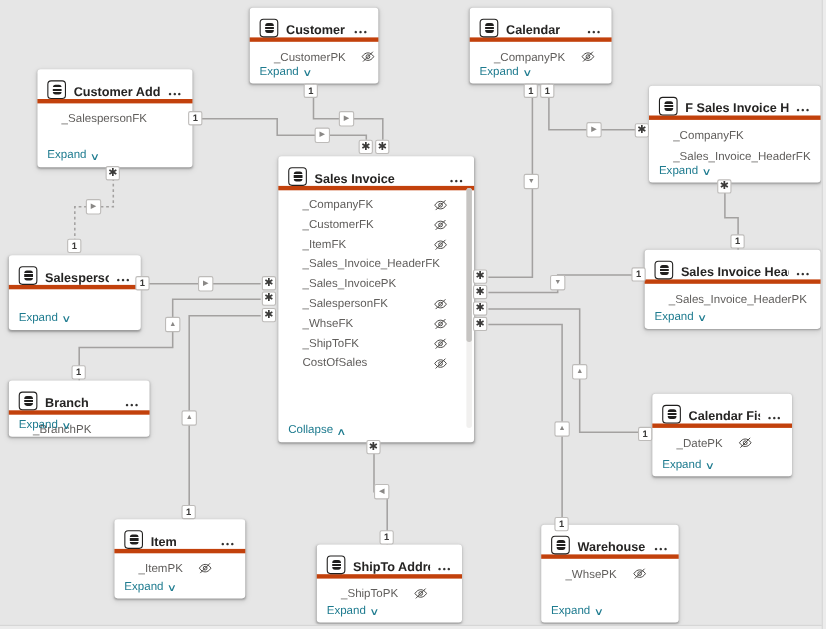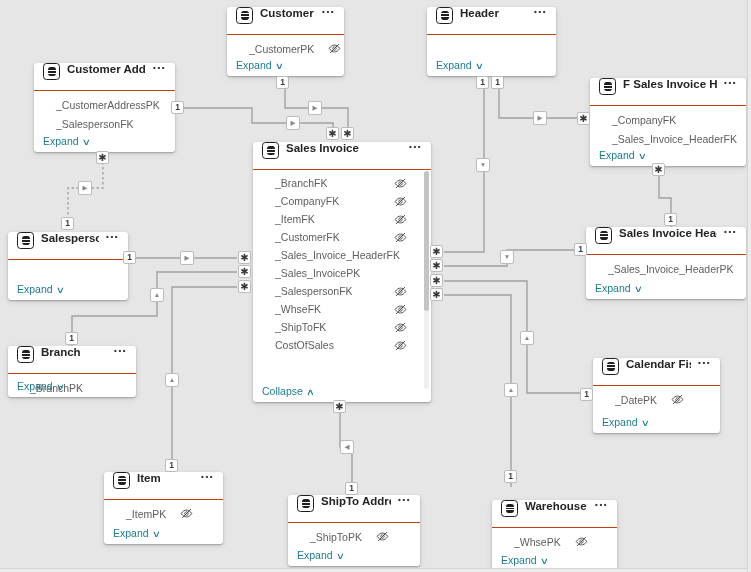--- a/index.html
+++ b/index.html
@@ -10,22 +10,22 @@
   }
   svg.wires{position:absolute;left:0;top:0;z-index:1;}
   .wires path{fill:none;stroke:#a3a1a0;stroke-width:1.4;}
   .wires path.dash{stroke-dasharray:2.5 2.5;}
 
   .card{
     position:absolute;z-index:2;background:#fff;border-radius:3px;
     box-shadow:0 1px 2px rgba(0,0,0,.28),0 2px 6px rgba(0,0,0,.10);
     box-sizing:border-box;
   }
-  .hd{display:flex;align-items:flex-start;height:27px;padding:0 9px;gap:7px;
-      border-bottom:1px solid #c2410c;}
+  .hd{display:flex;align-items:flex-end;height:27px;padding:0 9px;gap:7px;
+      border-bottom:4px solid #c2410c;}
   .ticon{width:15px;height:15px;border:1.6px solid #201f1e;border-radius:3.5px;
          display:flex;align-items:center;justify-content:center;flex:0 0 auto;background:#fff;}
   .ticon-in{width:8px;height:9px;border-radius:2.5px/3px;
     background:linear-gradient(#201f1e 0 2.5px,#fff 2.5px 3.5px,#201f1e 3.5px 5.5px,#fff 5.5px 6.5px,#201f1e 6.5px 9px);}
   .ttl{font-size:11.5px;font-weight:700;color:#252423;white-space:nowrap;overflow:hidden;}
   .more{margin-left:auto;color:#323130;font-size:8px;letter-spacing:1.5px;font-weight:700;cursor:pointer;}
   .flds{padding:4px 8px 0 8px;}
   .frow{display:flex;align-items:center;height:19px;padding-left:14px;}
   .fname{font-size:10.5px;color:#605e5c;white-space:nowrap;}
   .eye{width:13px;height:13px;color:#484644;margin-left:14px;flex:0 0 auto;}
@@ -91,42 +91,49 @@
     <span>Expand</span>
     <span class="chev">∨</span>
   </div>
 </div>
 
 <div class="card" style="left:427px;top:7px;width:129px;height:69px;">
   <div class="hd">
     <span class="ticon">
         <span class="ticon-in"></span>
       </span>
-    <span class="ttl">Header</span>
-    <span class="more">•••</span>
+    <span class="ttl">Calendar</span>
+    <span class="more">•••</span>
+  </div>
+  <div class="flds">
+    <div class="frow">
+      <span class="fname">_CompanyPK</span>
+      <svg class="eye" viewBox="0 0 16 16">
+          <path d="M1.5 8C3.5 5 5.7 3.8 8 3.8S12.5 5 14.5 8C12.5 11 10.3 12.2 8 12.2S3.5 11 1.5 8Z" fill="none" stroke="currentColor" stroke-width="1.1"></path>
+          <circle cx="8" cy="8" r="2.1" fill="none" stroke="currentColor" stroke-width="1.1"></circle>
+          <path d="M2.5 13.5 L13.5 2.5" stroke="currentColor" stroke-width="1.1"></path>
+        </svg>
+    </div>
   </div>
   <div class="ftr">
     <span>Expand</span>
     <span class="chev">∨</span>
   </div>
 </div>
 
 <div class="card" style="left:34px;top:63px;width:141px;height:89px;">
   <div class="hd">
     <span class="ticon">
         <span class="ticon-in"></span>
       </span>
     <span class="ttl">Customer Address</span>
     <span class="more">•••</span>
   </div>
   <div class="flds">
     <div class="frow">
-      <span class="fname">_CustomerAddressPK</span>
-    </div>
-    <div class="frow">
       <span class="fname">_SalespersonFK</span>
     </div>
   </div>
   <div class="ftr">
     <span>Expand</span>
     <span class="chev">∨</span>
   </div>
 </div>
 
 <div class="card" style="left:590px;top:78px;width:156px;height:88px;">
@@ -154,45 +161,37 @@
 <div class="card si" style="left:253px;top:142px;width:178px;height:260px;">
   <div class="hd">
     <span class="ticon">
         <span class="ticon-in"></span>
       </span>
     <span class="ttl">Sales Invoice</span>
     <span class="more">•••</span>
   </div>
   <div class="flds">
     <div class="frow">
-      <span class="fname">_BranchFK</span>
-      <svg class="eye" viewBox="0 0 16 16">
-          <path d="M1.5 8C3.5 5 5.7 3.8 8 3.8S12.5 5 14.5 8C12.5 11 10.3 12.2 8 12.2S3.5 11 1.5 8Z" fill="none" stroke="currentColor" stroke-width="1.1"></path>
-          <circle cx="8" cy="8" r="2.1" fill="none" stroke="currentColor" stroke-width="1.1"></circle>
-          <path d="M2.5 13.5 L13.5 2.5" stroke="currentColor" stroke-width="1.1"></path>
-        </svg>
-    </div>
-    <div class="frow">
       <span class="fname">_CompanyFK</span>
       <svg class="eye" viewBox="0 0 16 16">
           <path d="M1.5 8C3.5 5 5.7 3.8 8 3.8S12.5 5 14.5 8C12.5 11 10.3 12.2 8 12.2S3.5 11 1.5 8Z" fill="none" stroke="currentColor" stroke-width="1.1"></path>
           <circle cx="8" cy="8" r="2.1" fill="none" stroke="currentColor" stroke-width="1.1"></circle>
           <path d="M2.5 13.5 L13.5 2.5" stroke="currentColor" stroke-width="1.1"></path>
         </svg>
     </div>
     <div class="frow">
+      <span class="fname">_CustomerFK</span>
+      <svg class="eye" viewBox="0 0 16 16">
+          <path d="M1.5 8C3.5 5 5.7 3.8 8 3.8S12.5 5 14.5 8C12.5 11 10.3 12.2 8 12.2S3.5 11 1.5 8Z" fill="none" stroke="currentColor" stroke-width="1.1"></path>
+          <circle cx="8" cy="8" r="2.1" fill="none" stroke="currentColor" stroke-width="1.1"></circle>
+          <path d="M2.5 13.5 L13.5 2.5" stroke="currentColor" stroke-width="1.1"></path>
+        </svg>
+    </div>
+    <div class="frow">
       <span class="fname">_ItemFK</span>
-      <svg class="eye" viewBox="0 0 16 16">
-          <path d="M1.5 8C3.5 5 5.7 3.8 8 3.8S12.5 5 14.5 8C12.5 11 10.3 12.2 8 12.2S3.5 11 1.5 8Z" fill="none" stroke="currentColor" stroke-width="1.1"></path>
-          <circle cx="8" cy="8" r="2.1" fill="none" stroke="currentColor" stroke-width="1.1"></circle>
-          <path d="M2.5 13.5 L13.5 2.5" stroke="currentColor" stroke-width="1.1"></path>
-        </svg>
-    </div>
-    <div class="frow">
-      <span class="fname">_CustomerFK</span>
       <svg class="eye" viewBox="0 0 16 16">
           <path d="M1.5 8C3.5 5 5.7 3.8 8 3.8S12.5 5 14.5 8C12.5 11 10.3 12.2 8 12.2S3.5 11 1.5 8Z" fill="none" stroke="currentColor" stroke-width="1.1"></path>
           <circle cx="8" cy="8" r="2.1" fill="none" stroke="currentColor" stroke-width="1.1"></circle>
           <path d="M2.5 13.5 L13.5 2.5" stroke="currentColor" stroke-width="1.1"></path>
         </svg>
     </div>
     <div class="frow">
       <span class="fname">_Sales_Invoice_HeaderFK</span>
     </div>
     <div class="frow">
@@ -314,21 +313,21 @@
           <path d="M2.5 13.5 L13.5 2.5" stroke="currentColor" stroke-width="1.1"></path>
         </svg>
     </div>
   </div>
   <div class="ftr">
     <span>Expand</span>
     <span class="chev">∨</span>
   </div>
 </div>
 
-<div class="card" style="left:492px;top:500px;width:125px;height:71px;">
+<div class="card" style="left:492px;top:477px;width:125px;height:89px;">
   <div class="hd">
     <span class="ticon">
         <span class="ticon-in"></span>
       </span>
     <span class="ttl">Warehouse</span>
     <span class="more">•••</span>
   </div>
   <div class="flds">
     <div class="frow">
       <span class="fname">_WhsePK</span>

